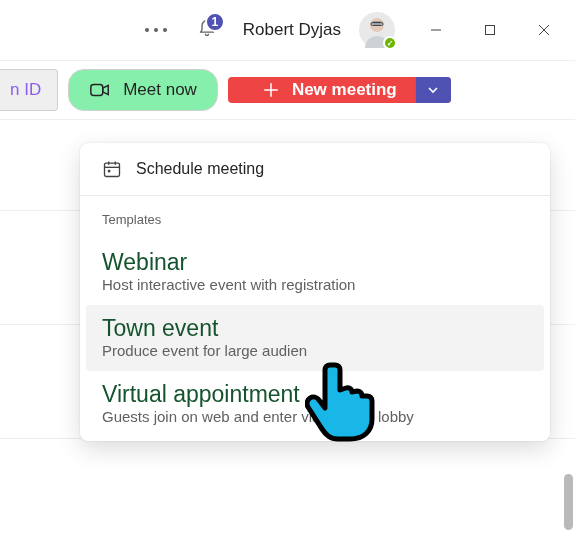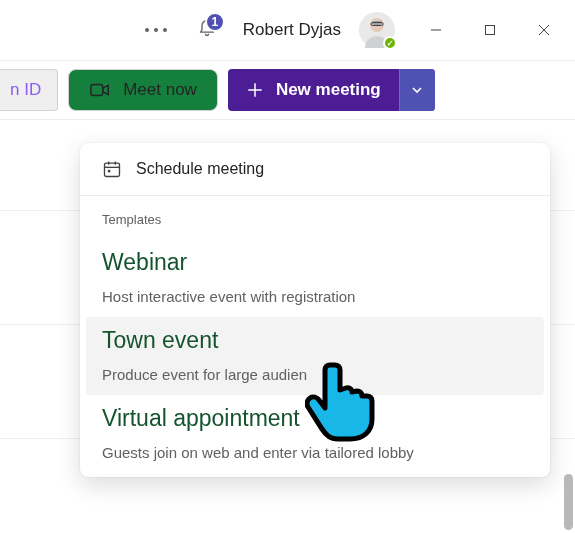--- a/index.html
+++ b/index.html
@@ -13,40 +13,40 @@
     .badge { position: absolute; top: -6px; right: 0px; width: 20px; height: 20px; background: #4f52b2; border-radius: 50%; color: #fff; font-size: 12px; font-weight: 700; display: flex; align-items: center; justify-content: center; border: 2px solid #fff; }
     .username { font-size: 17px; color: #242424; padding: 0 10px; }
     .avatar { position: relative; width: 36px; height: 36px; margin-right: 10px; }
     .avatar svg.faux { width:36px; height:36px; }
     .presence { position: absolute; bottom: -2px; right: -2px; width: 14px; height: 14px; background: #6bb700; border-radius: 50%; border: 2px solid #fff; display:flex; align-items:center; justify-content:center; }
     .presence::after { content: "✓"; color:#fff; font-size:8px; font-weight:900; }
     .winbtn { width: 46px; height: 40px; display: flex; align-items: center; justify-content: center; cursor: pointer; color: #424242; }
 
     .toolbar { height: 60px; display: flex; align-items: center; gap: 10px; padding: 0 16px 0 0; border-top: 1px solid #eee; border-bottom: 1px solid #eee; }
     .join-id { height: 42px; border: 1px solid #d1d1d1; border-radius: 4px; border-left: none; border-top-left-radius: 0; border-bottom-left-radius: 0; padding: 0 16px 0 10px; display: flex; align-items: center; font-size: 17px; color: #8b5cf6; cursor: pointer; }
-    .meet-now { height: 42px; border: 1px solid #d1d1d1; border-radius: 8px; padding: 0 20px; display: flex; align-items: center; gap: 12px; font-size: 17px; color: #242424; cursor: pointer; background:#15803d; }
+    .meet-now { height: 42px; border: 1px solid #d1d1d1; border-radius: 16px; padding: 0 20px; display: flex; align-items: center; gap: 12px; font-size: 17px; color: #242424; cursor: pointer; background:#86efac; }
     .meet-now svg { width: 22px; height: 22px; }
-    .new-meeting { height: 42px; border: none; border-radius: 4px; display: flex; align-items: center; cursor: pointer; background:#4c1d95; color:#fff; overflow:hidden; }
+    .new-meeting { height: 26px; border: none; border-radius: 4px; display: flex; align-items: center; cursor: pointer; background:#ef4444; color:#fff; overflow:hidden;padding-left:16px; }
     .nm-main { display:flex; align-items:center; gap:12px; padding: 0 18px; font-size: 17px; font-weight:600; }
     .nm-main svg { width:18px; height:18px; }
     .nm-drop { width: 36px; height: 42px; background:#4f52b2; display:flex; align-items:center; justify-content:center; border-left: 1px solid rgba(255,255,255,0.15); }
     .nm-drop svg { width:12px; height:12px; }
 
     .gridlines { position:absolute; left:0; right:0; top:120px; bottom:0; }
     .gridlines .h { position:absolute; left:0; right:0; height:1px; background:#eee; }
 
     .menu { position: absolute; left: 80px; top: 143px; width: 470px; background: #fff; border-radius: 8px; box-shadow: 0 8px 24px rgba(0,0,0,0.14), 0 0 2px rgba(0,0,0,0.12); padding-bottom: 4px; z-index: 10; }
     .menu-row { display:flex; align-items:center; gap:14px; padding: 16px 22px; cursor:pointer; font-size: 16px; color:#242424; }
     .menu-row svg { width:20px; height:20px; stroke:#424242; fill:none; }
     .menu-div { height:1px; background:#eaeaea; }
     .section-label { padding: 16px 22px 12px; font-size: 13px; color:#616161; }
     .template { padding: 10px 22px 12px; cursor:pointer; }
     .template.hov { background:#f3f3f3; border-radius:4px; margin: 0 6px; padding-left:16px; padding-right:16px; }
     .template .ttl { font-size: 23px; font-weight:400; color:#14532d; }
-    .template .sub { font-size: 15px; color:#616161; margin-top:12px; }
+    .template .sub { font-size: 15px; color:#616161; margin-top:0; }
 
     .cursor { position:absolute; left:305px; top:355px; z-index:20; pointer-events:none; }
     .cursor svg { width:72px; height:88px; }
 
     .scrollbar { position:absolute; right:2px; top:474px; width:9px; height:56px; background:#b9b9b9; border-radius:5px; }
   </style>
 </head>
 <body>
 
 <div class="top-bar">

